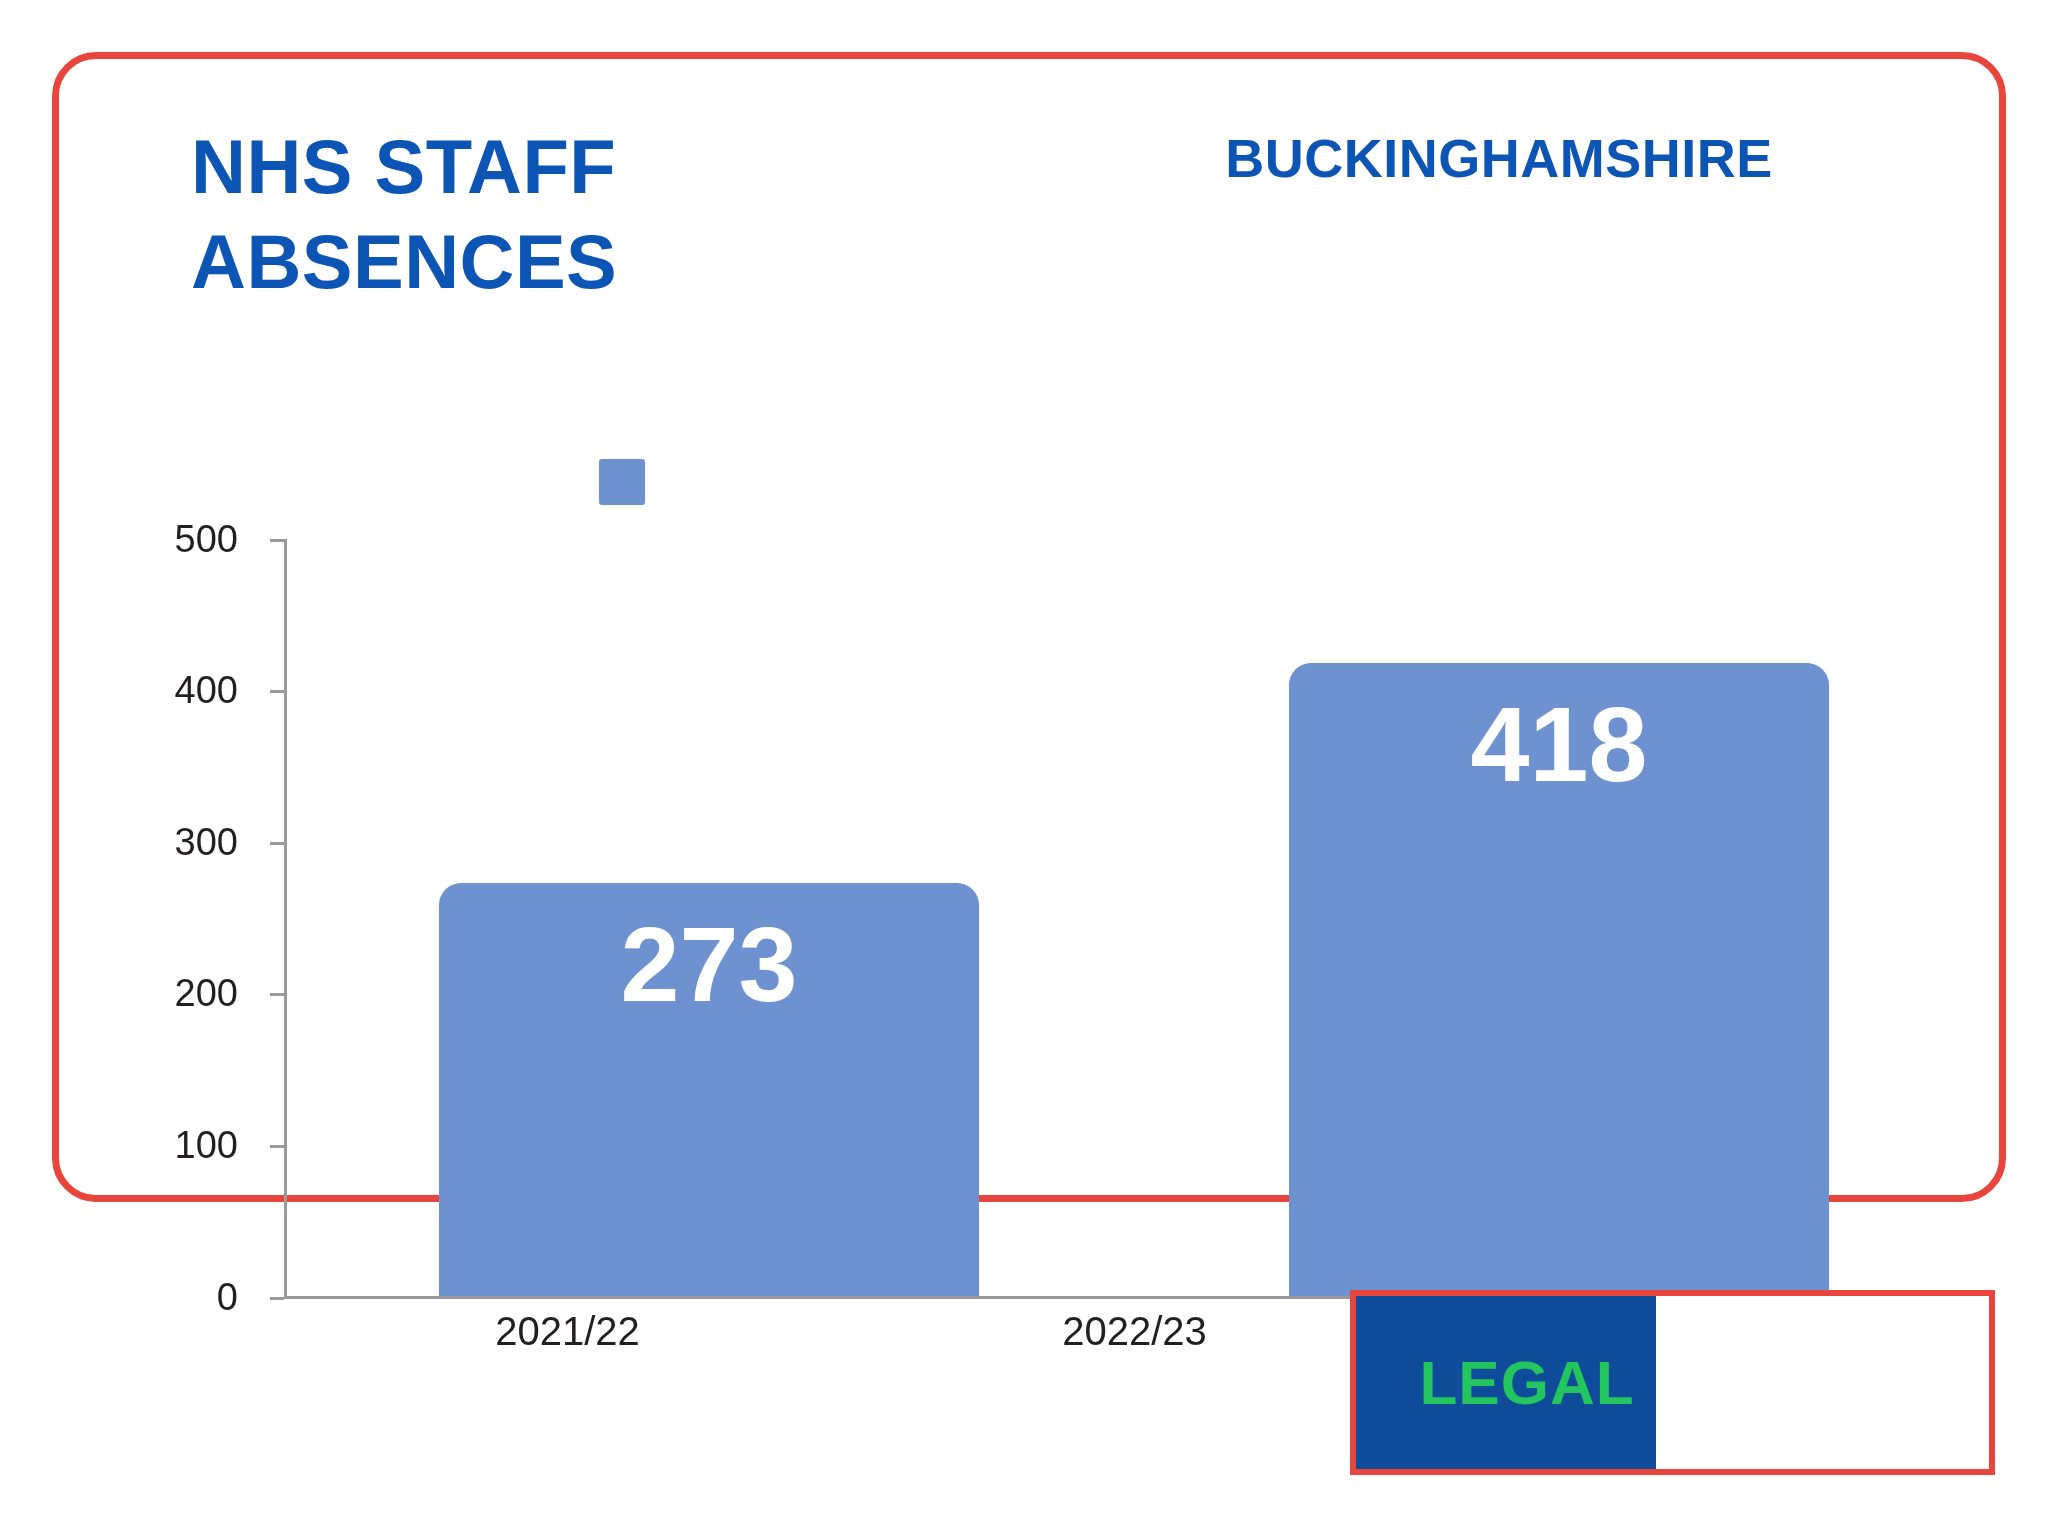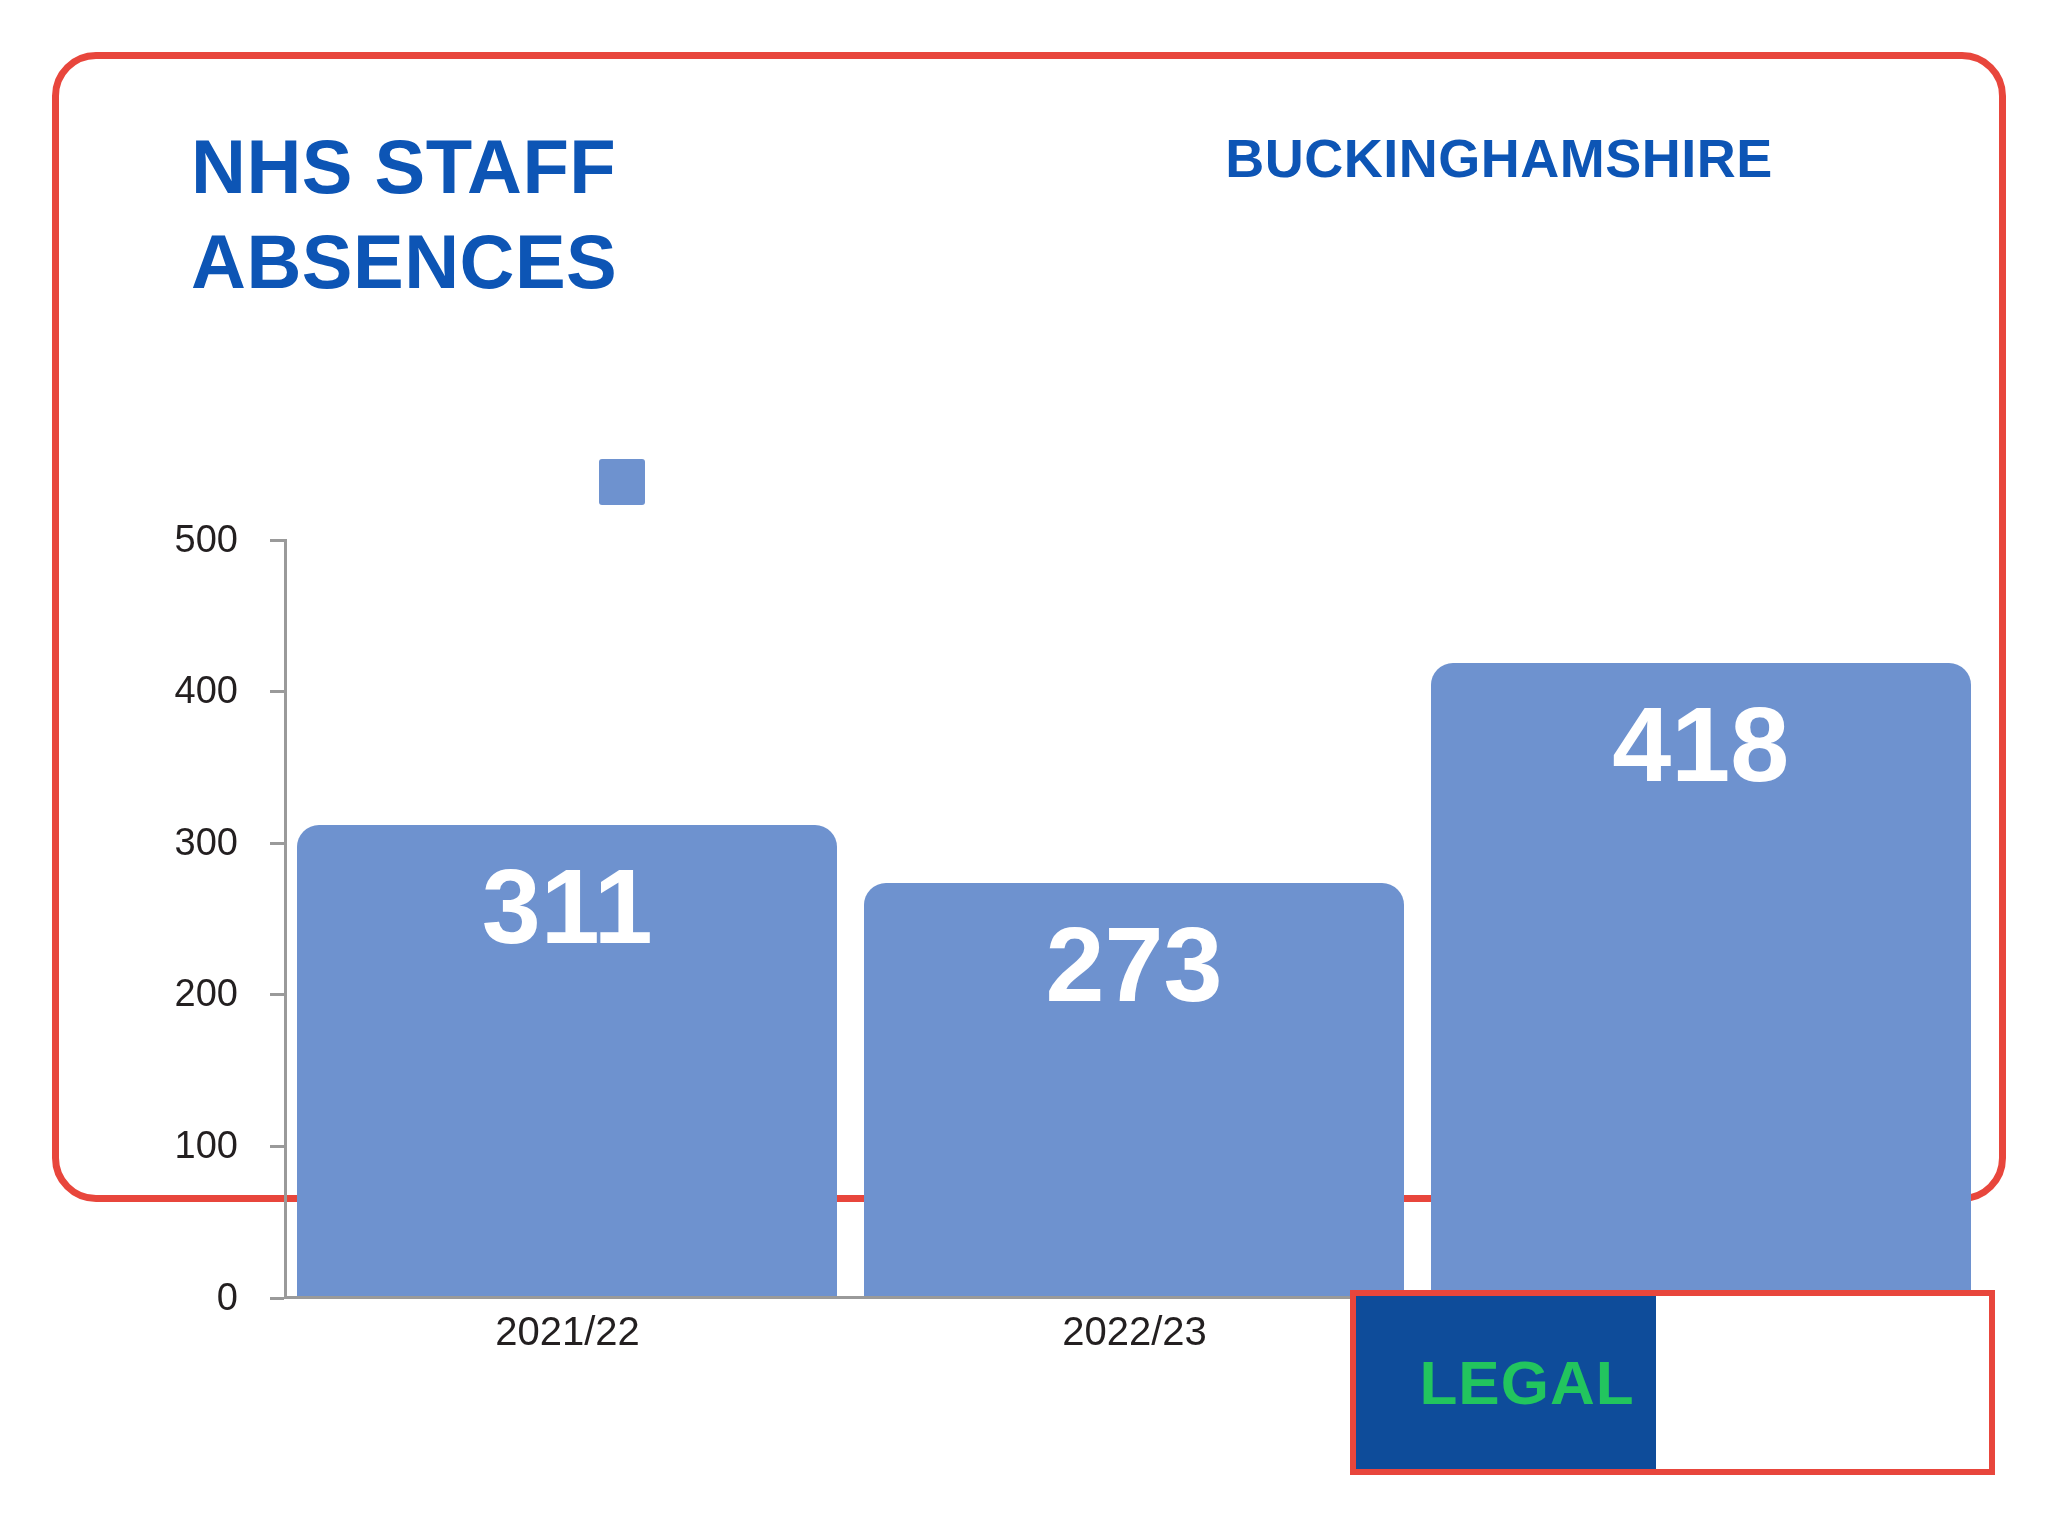--- a/index.html
+++ b/index.html
@@ -241,25 +241,20 @@
     <div class="tick-mark" style="top:0px;"></div>
 
     <div class="tick-label" style="top:758px;">0</div>
     <div class="tick-label" style="top:606px;">100</div>
     <div class="tick-label" style="top:454px;">200</div>
     <div class="tick-label" style="top:303px;">300</div>
     <div class="tick-label" style="top:151px;">400</div>
     <div class="tick-label" style="top:0px;">500</div>
 
     <div class="bars">
-      <div class="bar-slot">
-        <div class="bar" style="height:471px;">
-          <div class="bar-value">311</div>
-        </div>
-      </div>
       <div class="bar-slot">
         <div class="bar" style="height:413px;">
           <div class="bar-value">273</div>
         </div>
       </div>
       <div class="bar-slot">
         <div class="bar" style="height:633px;">
           <div class="bar-value">418</div>
         </div>
       </div>

